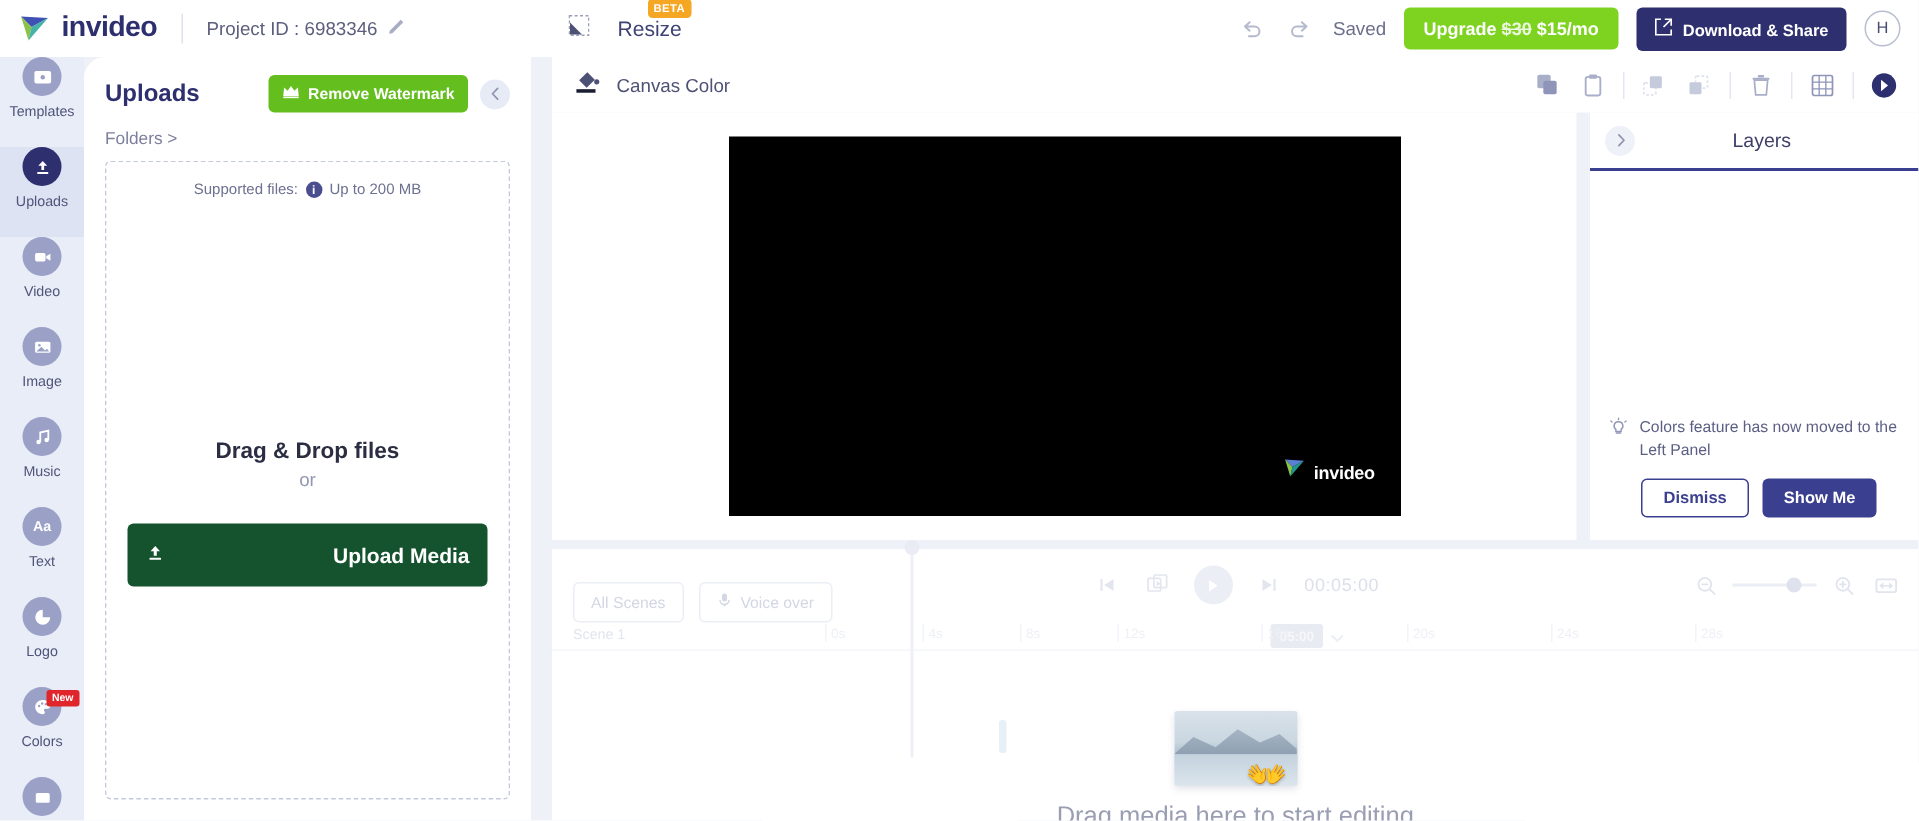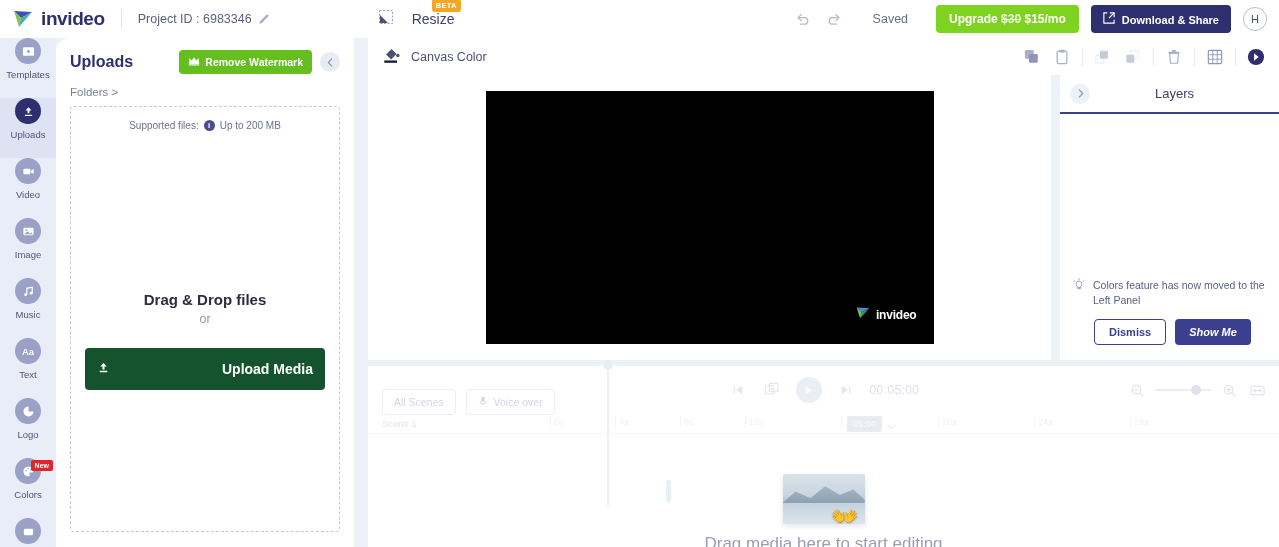--- a/index.html
+++ b/index.html
@@ -27,21 +27,21 @@
   .resize-group { display: flex; align-items: center; gap: 8px; margin-left: 108px; position: relative; }
   .resize-label { font-size: 14px; color: #3f4373; font-weight: 500; padding-left: 11px; }
   .beta-badge {
     position: absolute; top: -11px; left: 53px;
     background: #f5a623; color: #ffffff; font-size: 7.5px; font-weight: bold;
     padding: 2px 4px; border-radius: 3px; letter-spacing: 0.3px;
   }
 
   .hdr-right { margin-left: auto; display: flex; align-items: center; gap: 12px; margin-right: 12px; }
   .icon-btn { width: 20px; height: 20px; display: flex; align-items: center; justify-content: center; cursor: pointer; }
-  .saved-text { font-size: 12.5px; color: #6b6f8c; margin: 0 16px; }
+  .saved-text { font-size: 12.5px; color: #6b6f8c; margin: 0 0; }
   .btn-upgrade {
     background: #7ed321; color: #ffffff; font-size: 12px; font-weight: bold;
     padding: 7px 13px; border-radius: 4px; border: none; cursor: pointer; white-space: nowrap;
   }
   .btn-upgrade s { opacity: 0.85; }
   .btn-download {
     background: #2d2f6f; color: #ffffff; font-size: 11px; font-weight: bold;
     padding: 7px 12px; border-radius: 4px; border: none; cursor: pointer;
     display: flex; align-items: flex-end; gap: 7px; white-space: nowrap;
   }
@@ -151,21 +151,21 @@
     margin: 8px 12px 0 12px; padding-top: 6px; display: flex; gap: 7px;
   }
   .notice-text { font-size: 10.5px; color: #5b5f84; line-height: 1.45; }
   .notice-btns { display: flex; gap: 9px; margin: 11px 0 0 34px; }
   .btn-dismiss {
     background: #fff; color: #3b3f8f; border: 1px solid #3b3f8f; border-radius: 4px;
     font-size: 11px; font-weight: bold; padding: 6px 14px; cursor: pointer;
   }
   .btn-showme {
     background: #3b3f8f; color: #fff; border: none; border-radius: 4px;
-    font-size: 11px; font-weight: bold; padding: 7px 14px; cursor: pointer; font-style: italic;
+    font-size: 11px; font-weight: bold; padding: 7px 14px; cursor: pointer;
   }
 
   
   .timeline {
     position: absolute; top: 366px; left: 368px; width: 911px; height: 181px;
     background: #ffffff;
   }
   .tl-controls { height: 48px; display: flex; align-items: center; position: relative; }
   .pill {
     border: 1px solid #eceef5; border-radius: 4px; font-size: 10.5px; color: #d3d6e4;

